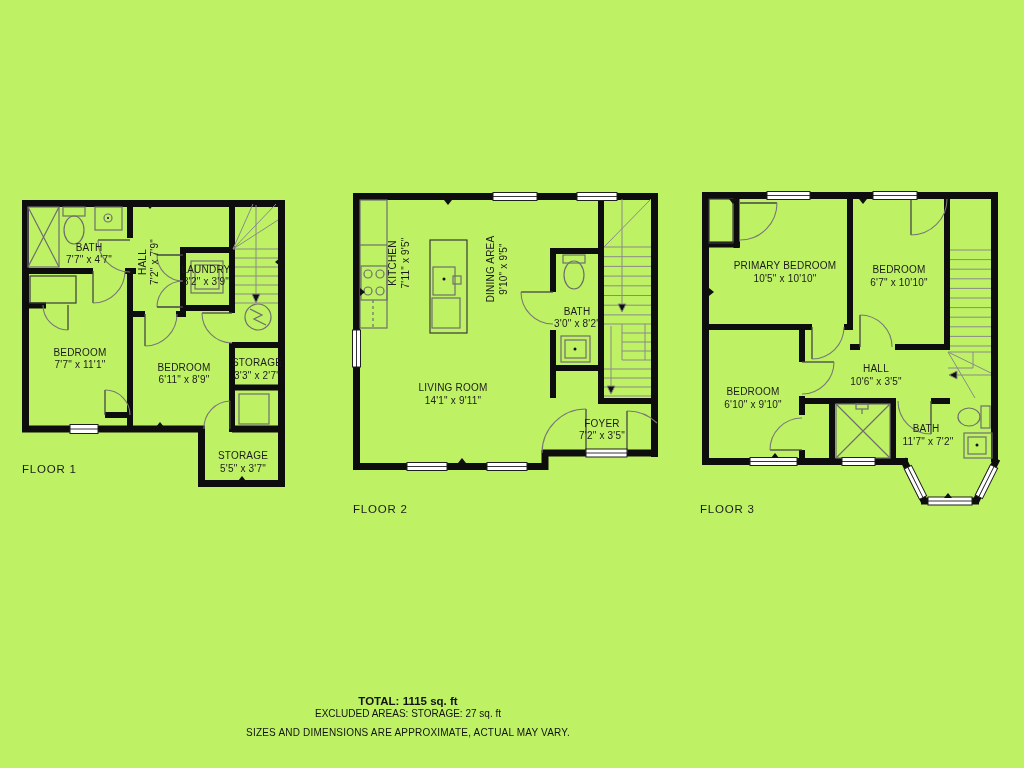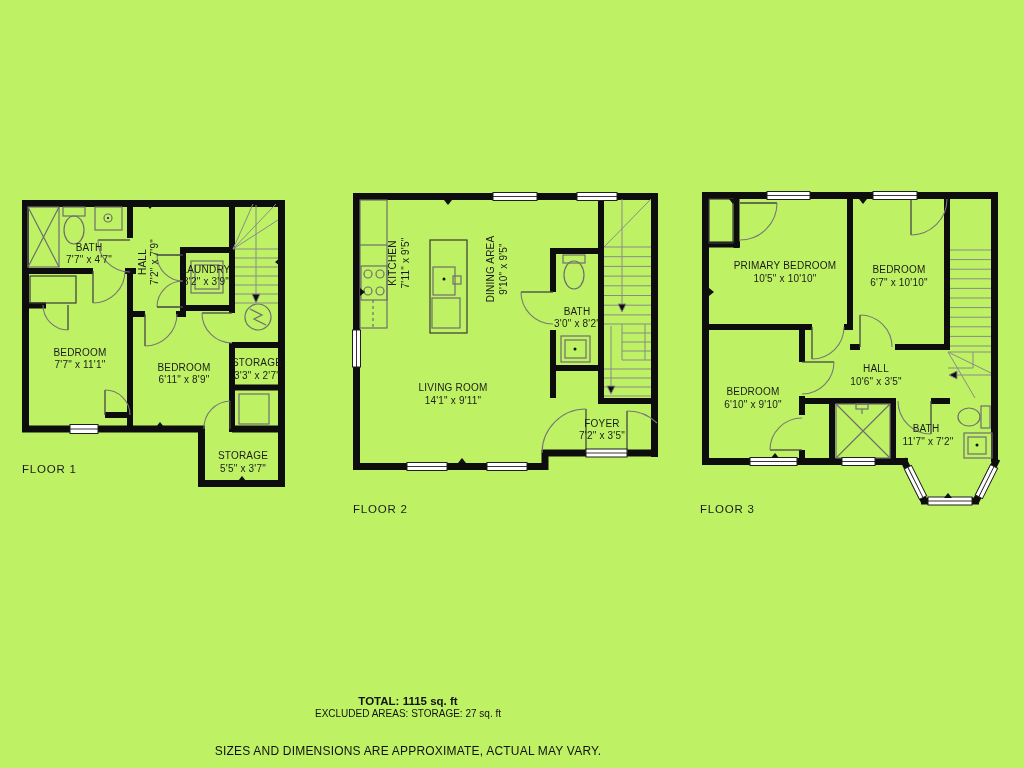--- a/index.html
+++ b/index.html
@@ -17,21 +17,21 @@
   .winr{fill:#ffffff;stroke:#1f1f1f;stroke-width:1;}
   .winl{stroke:#1f1f1f;stroke-width:0.9;}
   .tick{fill:#101010;}
   .rn{font-size:10px;letter-spacing:0.2px;fill:#1b1b1b;text-anchor:middle;}
   .fl{font-size:11.5px;letter-spacing:0.8px;fill:#1b1b1b;}
   
   #summary{position:absolute;left:0;top:695px;width:816px;text-align:center;color:#111;}
   #summary .tot{font-size:11.5px;font-weight:bold;line-height:13px;}
   #summary .brk{font-size:10.5px;line-height:12px;}
   #summary .exc{font-size:10px;line-height:12px;}
-  #summary .dis{font-size:12px;margin-top:24px;letter-spacing:0.2px;}
+  #summary .dis{font-size:10px;margin-top:7px;letter-spacing:0.2px;}
 </style>
 </head>
 <body>
 
 <div id="canvas">
 <svg width="1024" height="768" viewBox="0 0 1024 768">
 
   <g>
     <path class="wall" d="
       M 22,203.5 H 285

